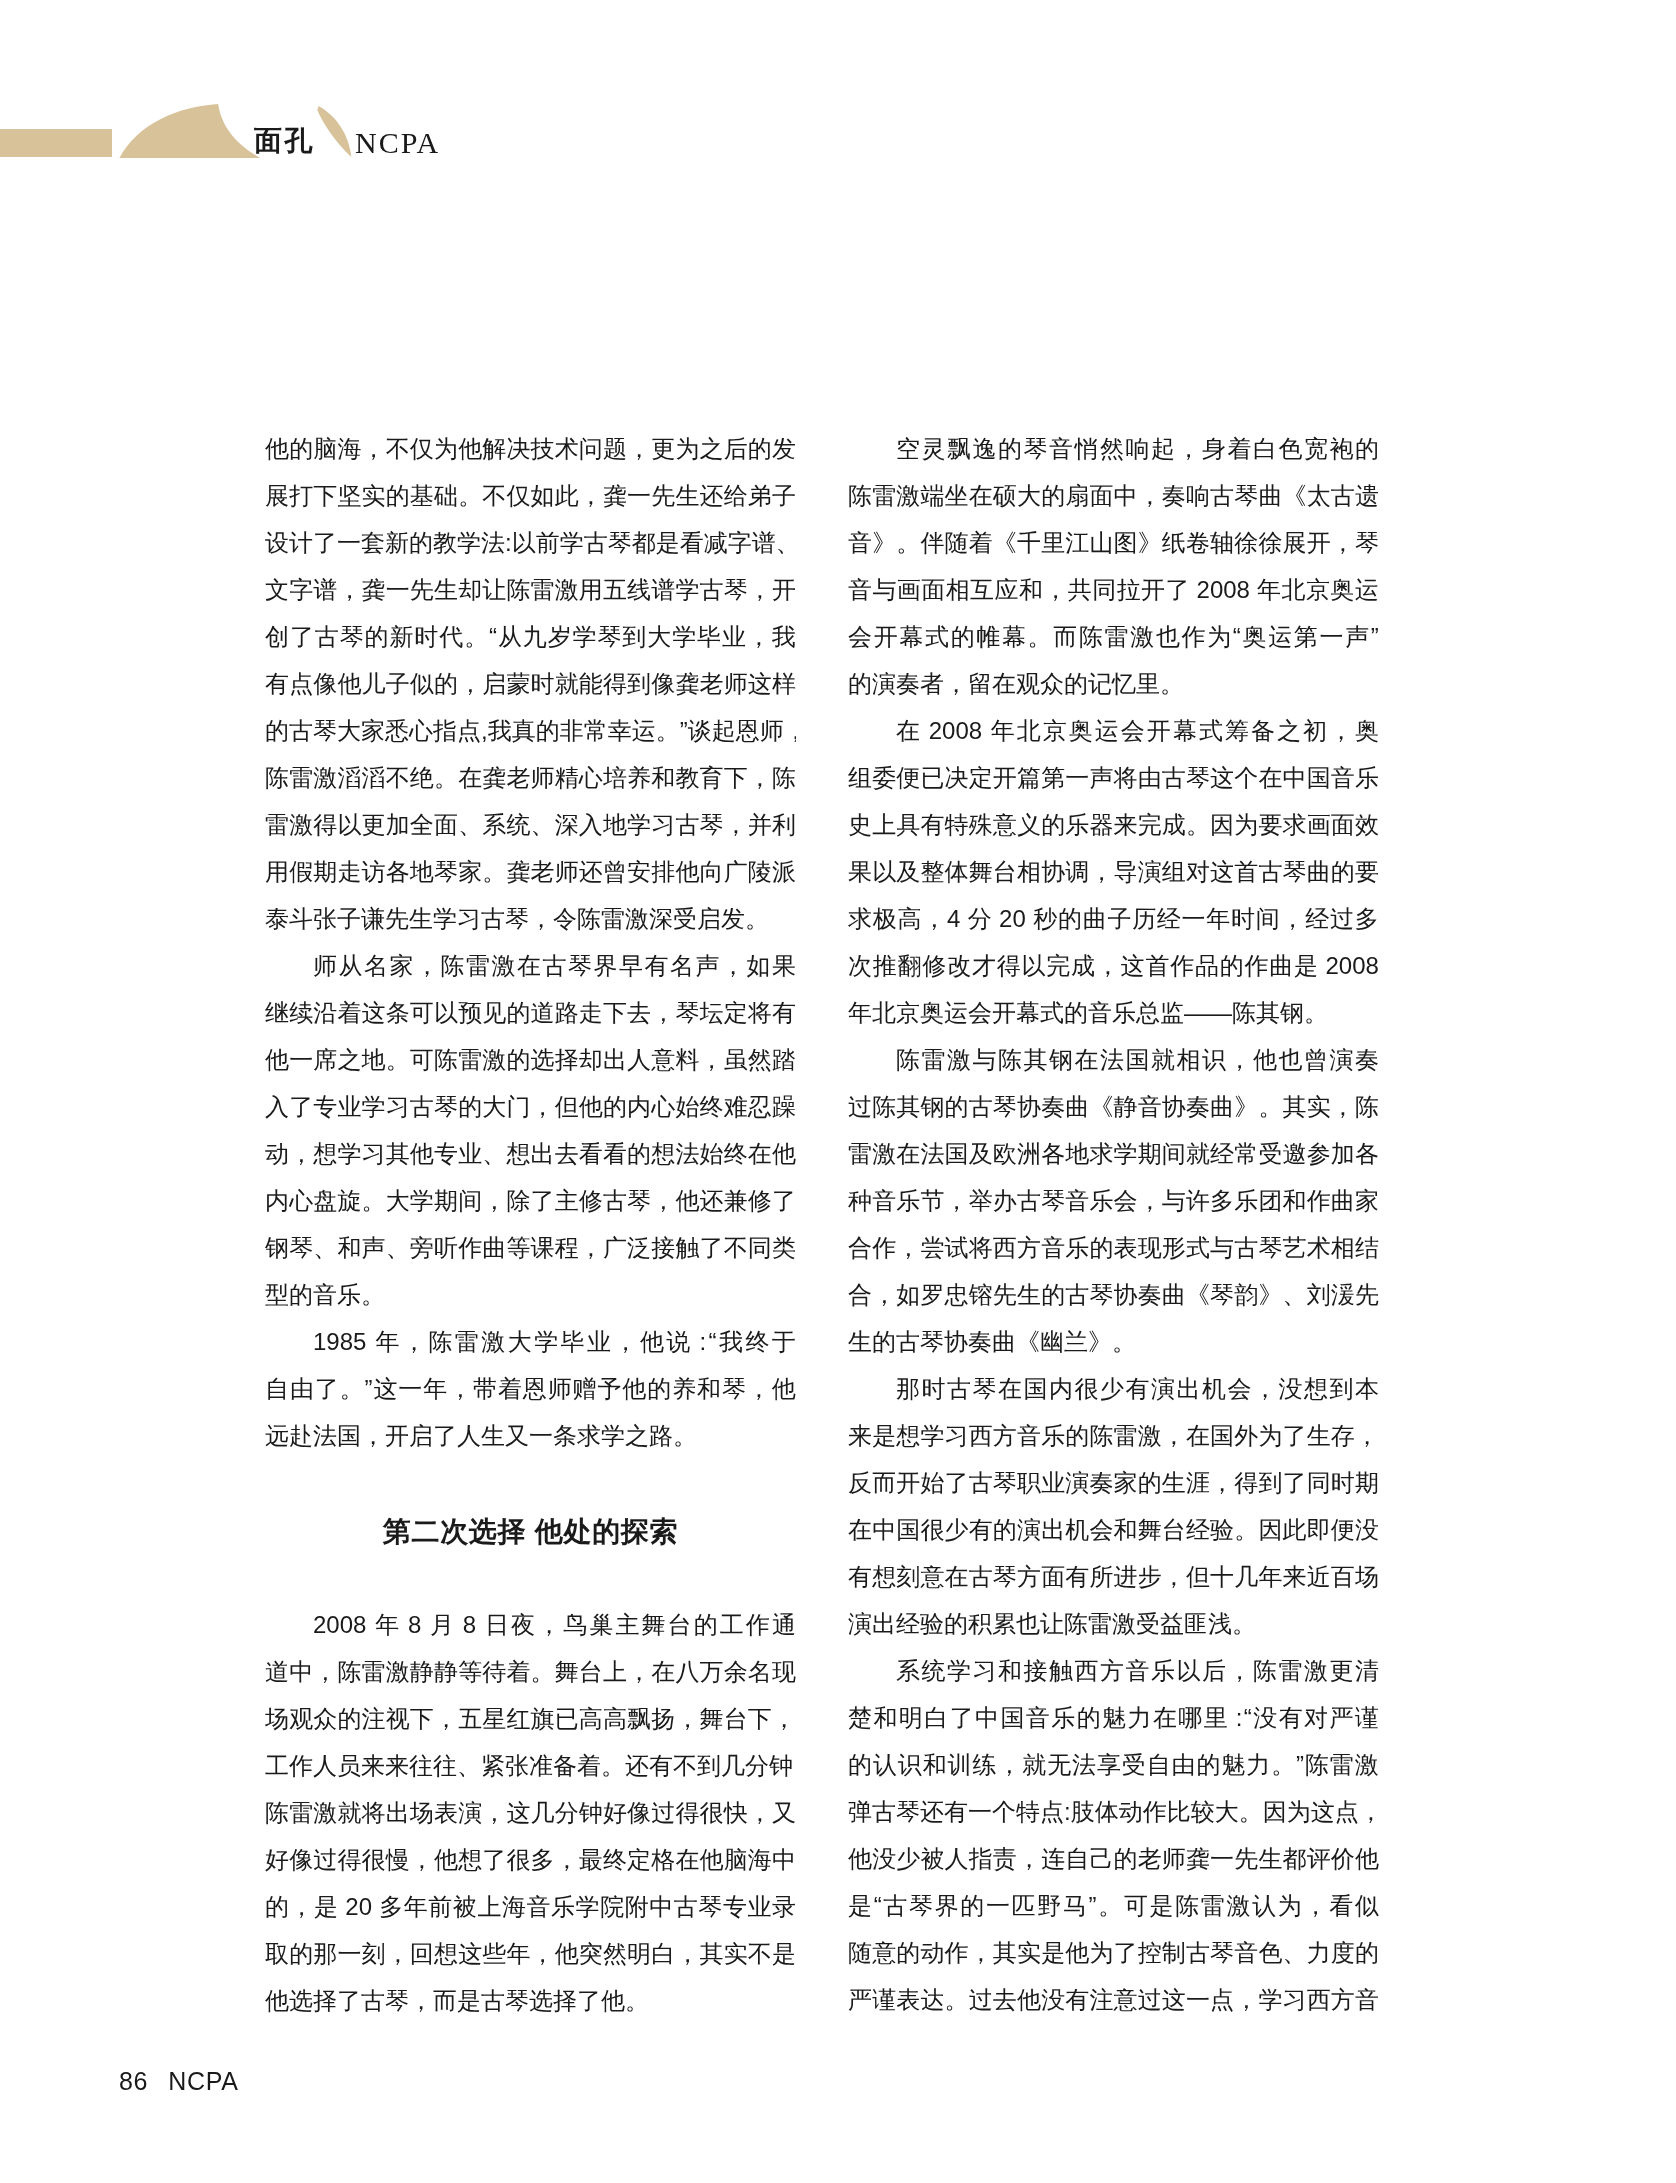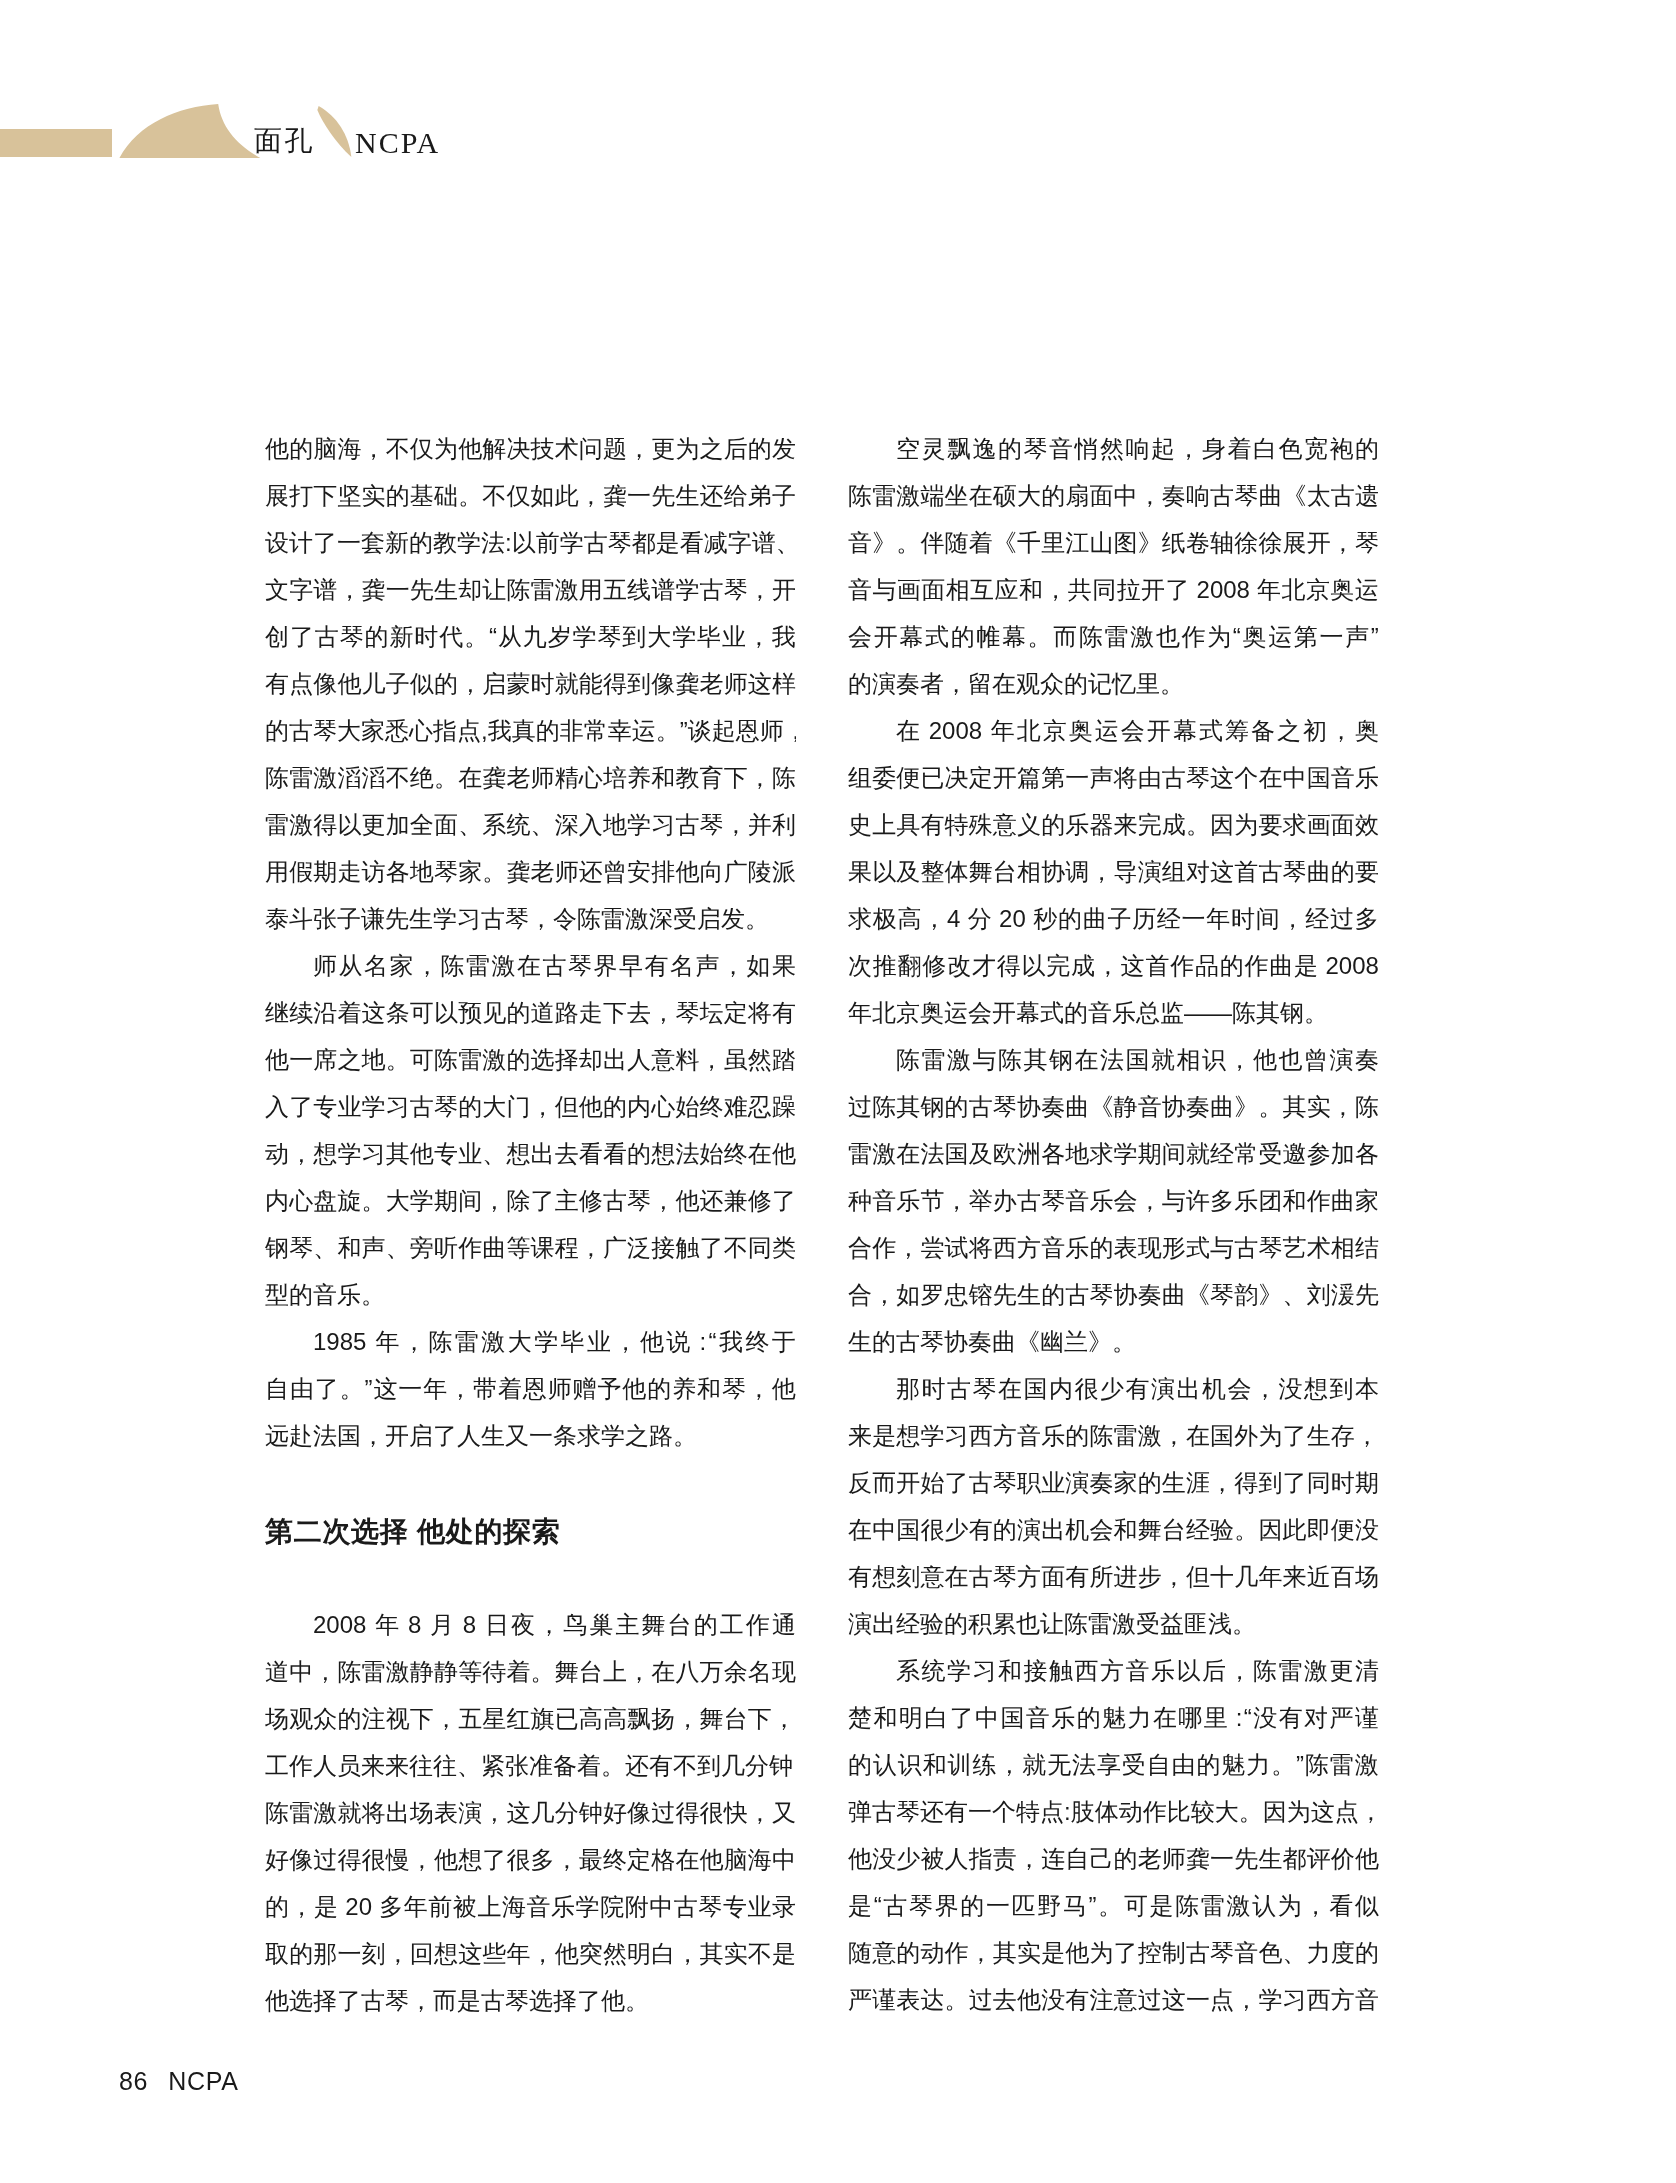--- a/index.html
+++ b/index.html
@@ -19,21 +19,21 @@
 
   
   .tan-strip{
     position:absolute;left:0;top:129px;width:112px;height:28px;
     background:var(--accent);
   }
   .swoosh-leaf{position:absolute;left:119px;top:104px;}
   .swoosh-crescent{position:absolute;left:317px;top:106px;}
   .title-cn{
     position:absolute;left:254px;top:125px;
-    font-size:28px;font-weight:normal;letter-spacing:2.6px;
+    font-size:28px;font-weight:bold;letter-spacing:2.6px;
     line-height:32px;white-space:pre;
   }
   .title-en{
     position:absolute;left:355px;top:127px;
     font-family:"Liberation Serif","DejaVu Serif",serif;
     font-size:30px;letter-spacing:2px;line-height:32px;white-space:pre;
   }
 
   
   .column{
@@ -56,20 +56,21 @@
 
   .section-heading{
     margin-top:49px;
     margin-bottom:46px;
     height:47px;
     line-height:47px;
     font-size:28px;
     font-weight:bold;
     white-space:pre;
     letter-spacing:0.7px;
+    text-align:center;
   }
 
   
   .footer{
     position:absolute;left:119px;top:2067px;
     display:flex;align-items:center;gap:20px;
     font-size:25px;letter-spacing:0.7px;
   }
 </style>
 </head>

